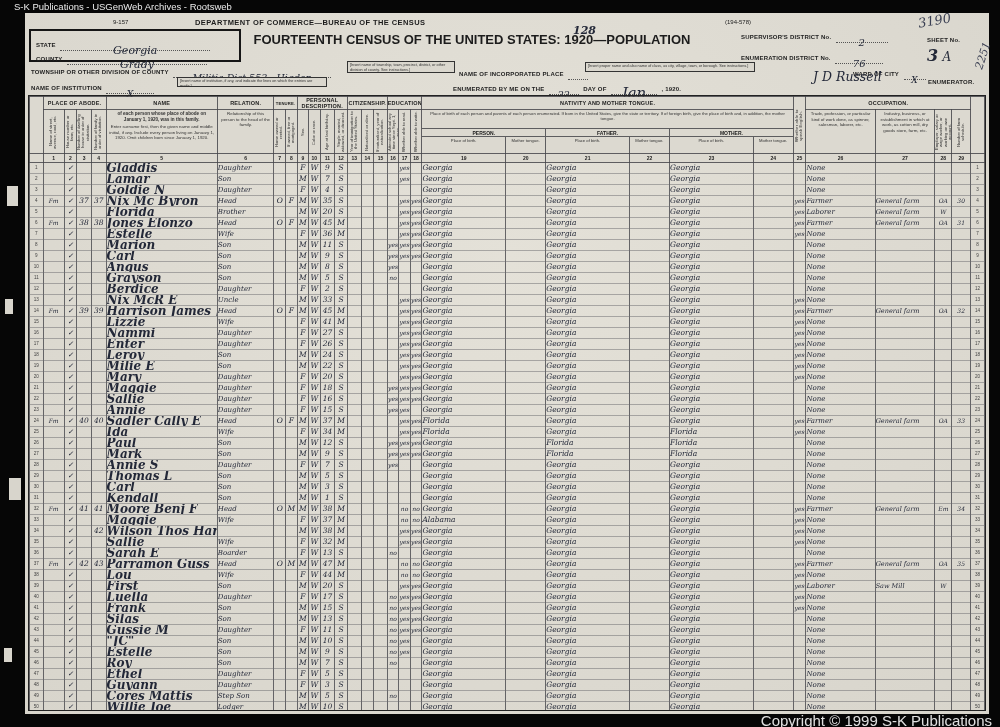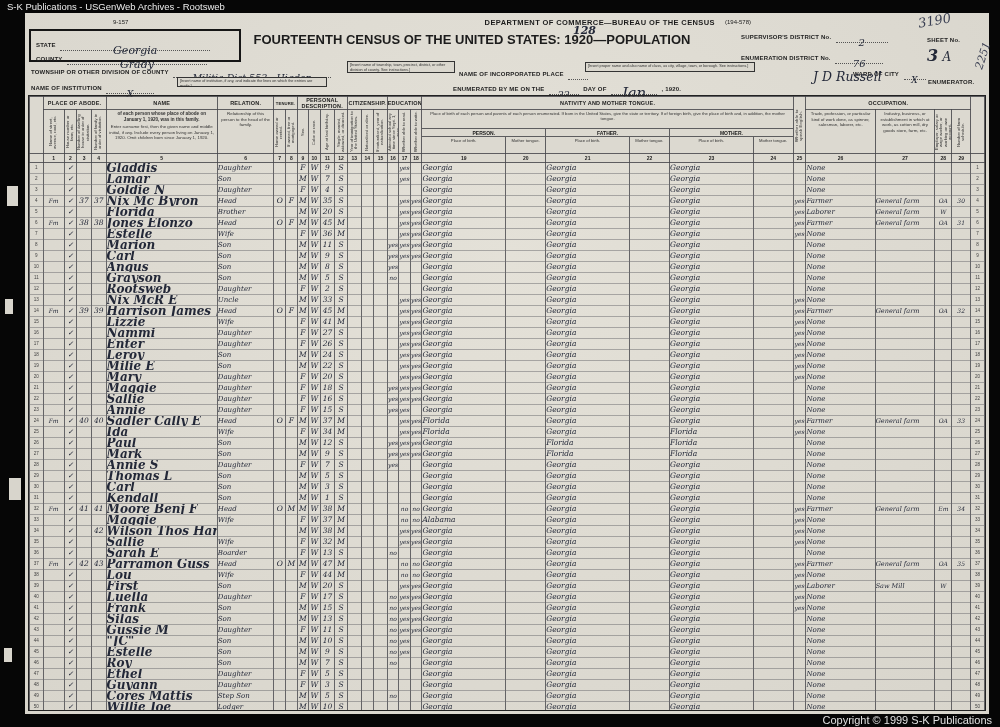--- a/index.html
+++ b/index.html
@@ -1,20 +1,20 @@
 <!DOCTYPE html>
 <html><head>
 <meta charset="utf-8">
 <style>
   *{margin:0;padding:0;box-sizing:border-box;}
   html,body{background:#1a1a1a;}
   #screen{position:relative;width:1000px;height:727px;background:#060606;overflow:hidden;
           font-family:"Liberation Sans",sans-serif;}
-  #banner{position:absolute;left:7px;top:0;height:24px;line-height:13px;color:#ececec;font-size:9.5px;}
-  #copyright{position:absolute;right:8px;bottom:0;height:13px;line-height:13px;color:#e0e0e0;font-size:11px;}
+  #banner{position:absolute;left:14px;top:0;height:24px;line-height:13px;color:#ececec;font-size:9.5px;}
+  #copyright{position:absolute;right:8px;bottom:0;height:13px;line-height:13px;color:#e0e0e0;font-size:15px;}
   .speck{position:absolute;background:#d8d5cc;}
   #paper{position:absolute;left:25px;top:13px;width:964px;height:701px;background:#dedbd2;
          background-image:radial-gradient(ellipse at 50% 35%, #e4e1d8 0%, #d8d5cc 100%);color:#1c1c1c;}
   .hdr{position:absolute;white-space:nowrap;}
   .lbl{font-weight:bold;font-size:6px;letter-spacing:.2px;color:#222;}
   .hw{font-family:"DejaVu Serif",serif;font-style:italic;color:#232838;}
   .hv{font-size:11px;line-height:10px;}
   .dotline{display:inline-block;border-bottom:1px dotted #555;text-align:center;vertical-align:bottom;height:11px;}
   .notebox{position:absolute;border:1px solid #333;background:#dad7ce;font-size:3.8px;line-height:1.2;
            padding:1px 2px;color:#333;overflow:hidden;font-weight:normal;}
@@ -62,21 +62,21 @@
 <div id="screen">
   <div id="banner">S-K Publications - USGenWeb Archives - Rootsweb</div>
   <div class="speck" style="left:7px;top:186px;width:11px;height:20px"></div>
   <div class="speck" style="left:5px;top:299px;width:8px;height:15px"></div>
   <div class="speck" style="left:9px;top:478px;width:12px;height:22px"></div>
   <div class="speck" style="left:4px;top:648px;width:8px;height:14px"></div>
 
   <div id="paper">
 
     <span class="hdr" style="left:88px;top:6px;font-size:6px">9-157</span>
-    <div class="hdr" style="left:170px;top:5px;width:520px;text-align:right;font-weight:bold;font-size:7.5px;letter-spacing:.4px">DEPARTMENT OF COMMERCE—BUREAU OF THE CENSUS</div>
+    <div class="hdr" style="left:170px;top:5px;width:520px;text-align:left;font-weight:bold;font-size:7.5px;letter-spacing:.4px">DEPARTMENT OF COMMERCE—BUREAU OF THE CENSUS</div>
     <span class="hdr" style="left:700px;top:6px;font-size:6px">(194-578)</span>
     <span class="hdr hw" style="left:548px;top:11px;font-size:11px;font-weight:bold">128</span>
     <div class="hdr" style="left:132px;top:19px;width:630px;text-align:center;font-weight:bold;font-size:13px">FOURTEENTH CENSUS OF THE UNITED STATES: 1920—POPULATION</div>
 
     <div id="statebox">
       <div class="line">
         <span class="lbl">STATE</span>
         <span class="dotline" style="width:150px"><span class="hw hv">Georgia</span></span>
       </div>
       <div class="line">
@@ -677,21 +677,21 @@
               <td class="hw c sm"></td>
               <td class="hw c sm"></td>
               <td class="ln">11</td>
             </tr>
             <tr>
               <td class="ln">12</td>
               <td class="hw c sm"></td>
               <td class="hw c ckm">✓</td>
               <td class="hw c"></td>
               <td class="hw c"></td>
-              <td class="hw nmc">Rootsweb</td>
+              <td class="hw nmc">Berdice</td>
               <td class="hw relc">Daughter</td>
               <td class="hw c"></td>
               <td class="hw c"></td>
               <td class="hw c">F</td>
               <td class="hw c">W</td>
               <td class="hw c">2</td>
               <td class="hw c">S</td>
               <td class="hw c sm"></td>
               <td class="hw c sm"></td>
               <td class="hw c sm"></td>

